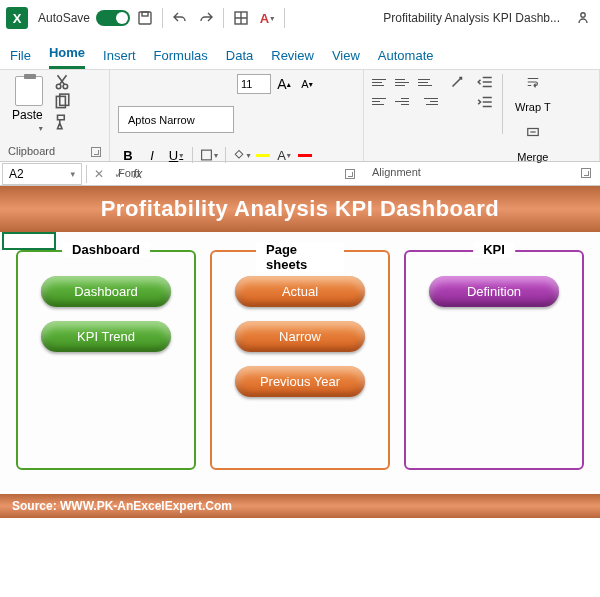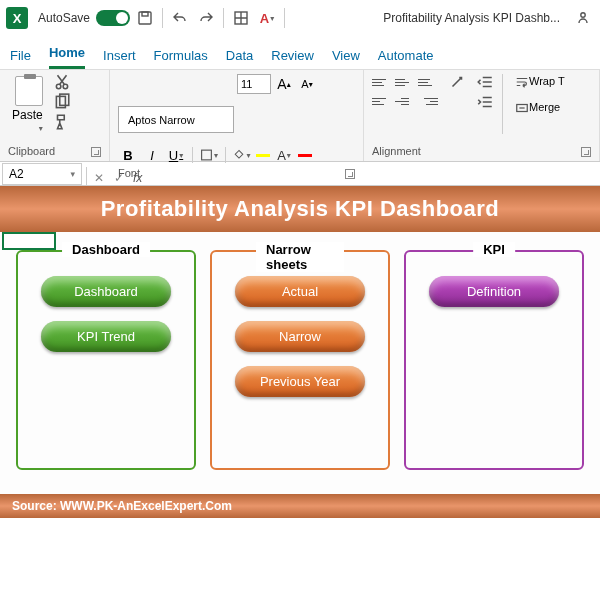--- a/index.html
+++ b/index.html
@@ -41,24 +41,24 @@
 .font-size { width: 34px; height: 20px; border: 1px solid #aaa; font-size: 11px; padding: 0 3px; background: #fff; }
 .sq { width: 20px; height: 20px; border: 1px solid transparent; display: flex; align-items: center; justify-content: center; cursor: pointer; font-size: 13px; }
 .font-row2 { display: flex; gap: 4px; align-items: center; }
 .dd { font-size: 8px; margin-left: 1px; color: #666; }
 .swatch-y { display: inline-block; width: 14px; height: 3px; background: #ffff00; }
 .swatch-r { display: inline-block; width: 14px; height: 3px; background: #ff0000; }
 
 .align-grid { display: grid; grid-template-columns: repeat(3, 20px); gap: 3px; margin-bottom: 6px; }
 .al { width: 20px; height: 16px; display: flex; flex-direction: column; justify-content: center; gap: 2px; cursor: pointer; }
 .al span { height: 1px; background: #555; }
-.wrap-btn { display: flex; gap: 0; font-size: 11px; padding: 1px 4px; cursor: pointer; }
-
-
-.fbar { display: flex; align-items: flex-end; height: 24px; border-bottom: 1px solid #ccc; background: #fff; }
+.wrap-btn { display: flex; align-items: center; gap: 12px; font-size: 11px; padding: 1px 4px; cursor: pointer; flex-direction: column; }
+
+
+.fbar { display: flex; align-items: center; height: 24px; border-bottom: 1px solid #ccc; background: #fff; }
 .namebox { width: 80px; height: 22px; border: 1px solid #ccc; margin: 0 2px; padding: 0 6px; font-size: 12px; display: flex; align-items: center; background: #fff;}
 .namebox .dd2 { margin-left: auto; font-size: 9px; color: #777; }
 .fx-btn { width: 20px; text-align: center; color: #888; cursor: pointer; }
 .fx-lbl { font-style: italic; font-size: 12px; padding: 0 4px; color: #555; }
 .formula-input { flex: 1; height: 22px; border: none; padding: 0 6px; }
 
 
 .sheet { position: relative; background: #fff; }
 .dash { margin: 0; width: 600px; }
 .dash-header { background: linear-gradient(#b8673a, #e9956a, #b8673a); color: #fff; text-align: center; font-size: 22px; font-weight: bold; padding: 10px 0; letter-spacing: 0.5px; }
@@ -303,21 +303,21 @@
 <div class="sheet">
   <div class="dash">
     <div class="dash-header">Profitability Analysis KPI Dashboard</div>
     <div class="panels">
       <div class="panel green">
         <div class="panel-title">Dashboard</div>
         <div class="pill g">Dashboard</div>
         <div class="pill g">KPI Trend</div>
       </div>
       <div class="panel orange">
-        <div class="panel-title">Narrow sheets</div>
+        <div class="panel-title">Page sheets</div>
         <div class="pill o">Actual</div>
         <div class="pill o">Narrow</div>
         <div class="pill o">Previous Year</div>
       </div>
       <div class="panel purple">
         <div class="panel-title">KPI</div>
         <div class="pill p">Definition</div>
       </div>
     </div>
     <div class="source-bar">Source: WWW.PK-AnExcelExpert.Com</div>

